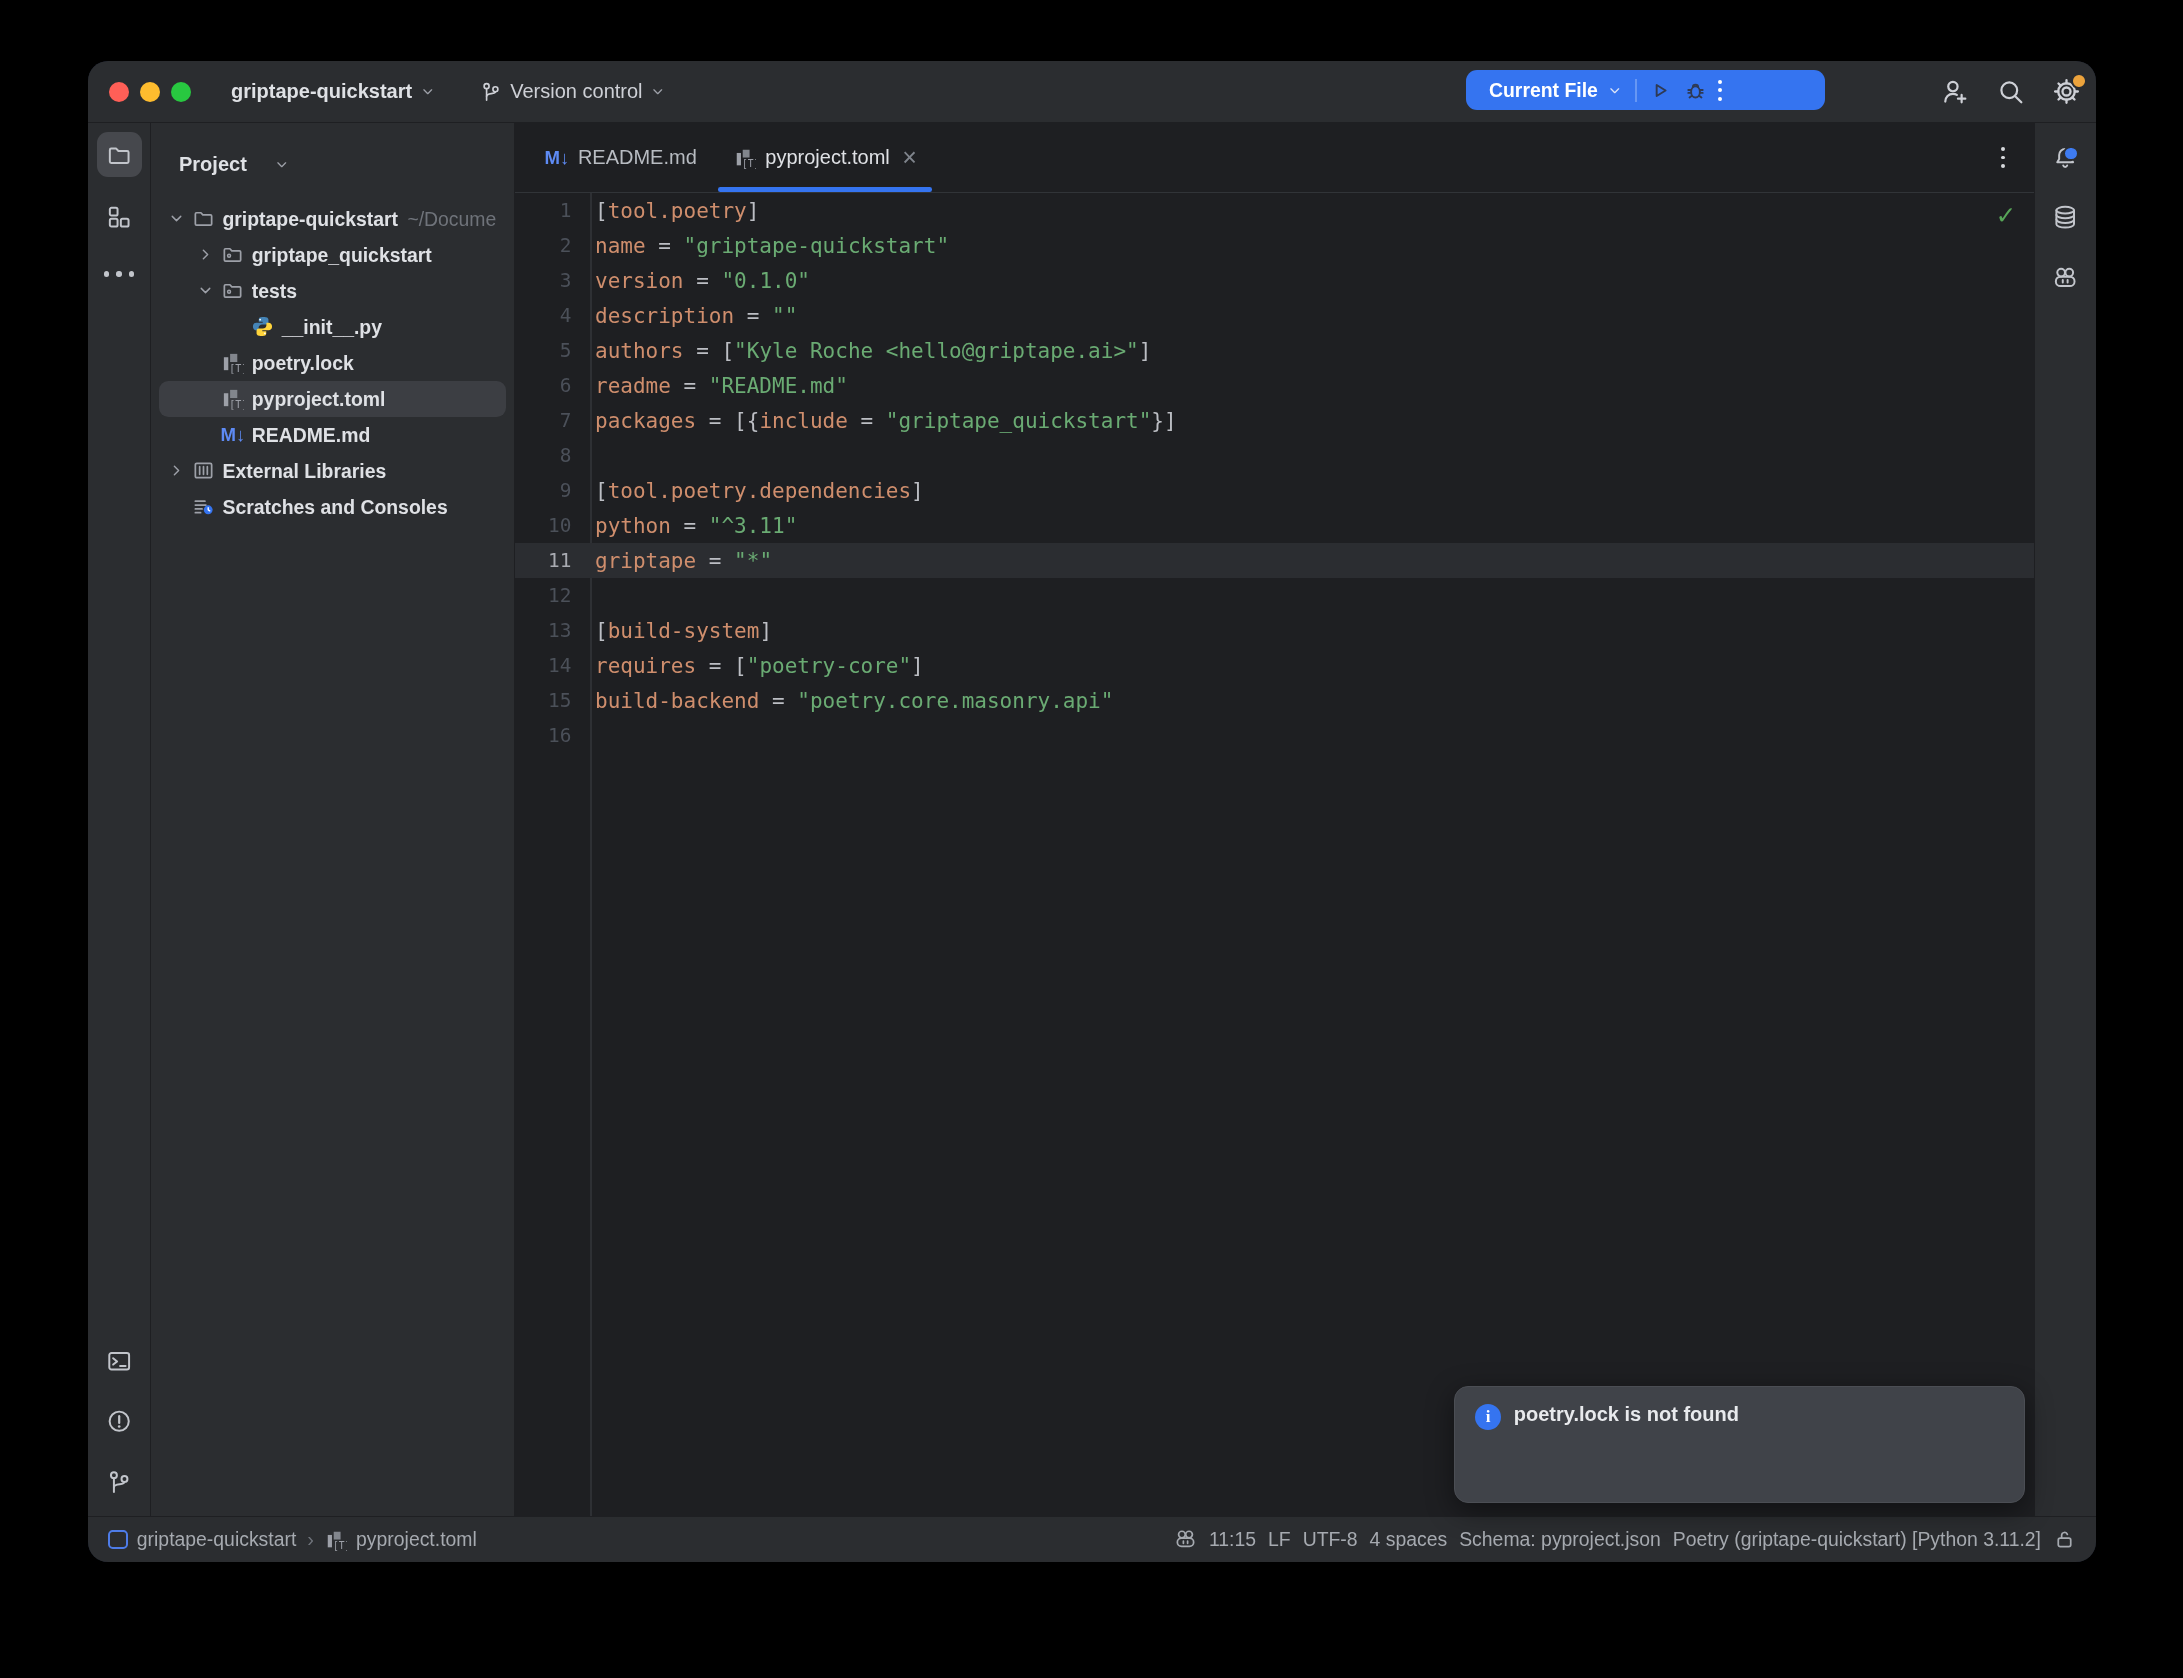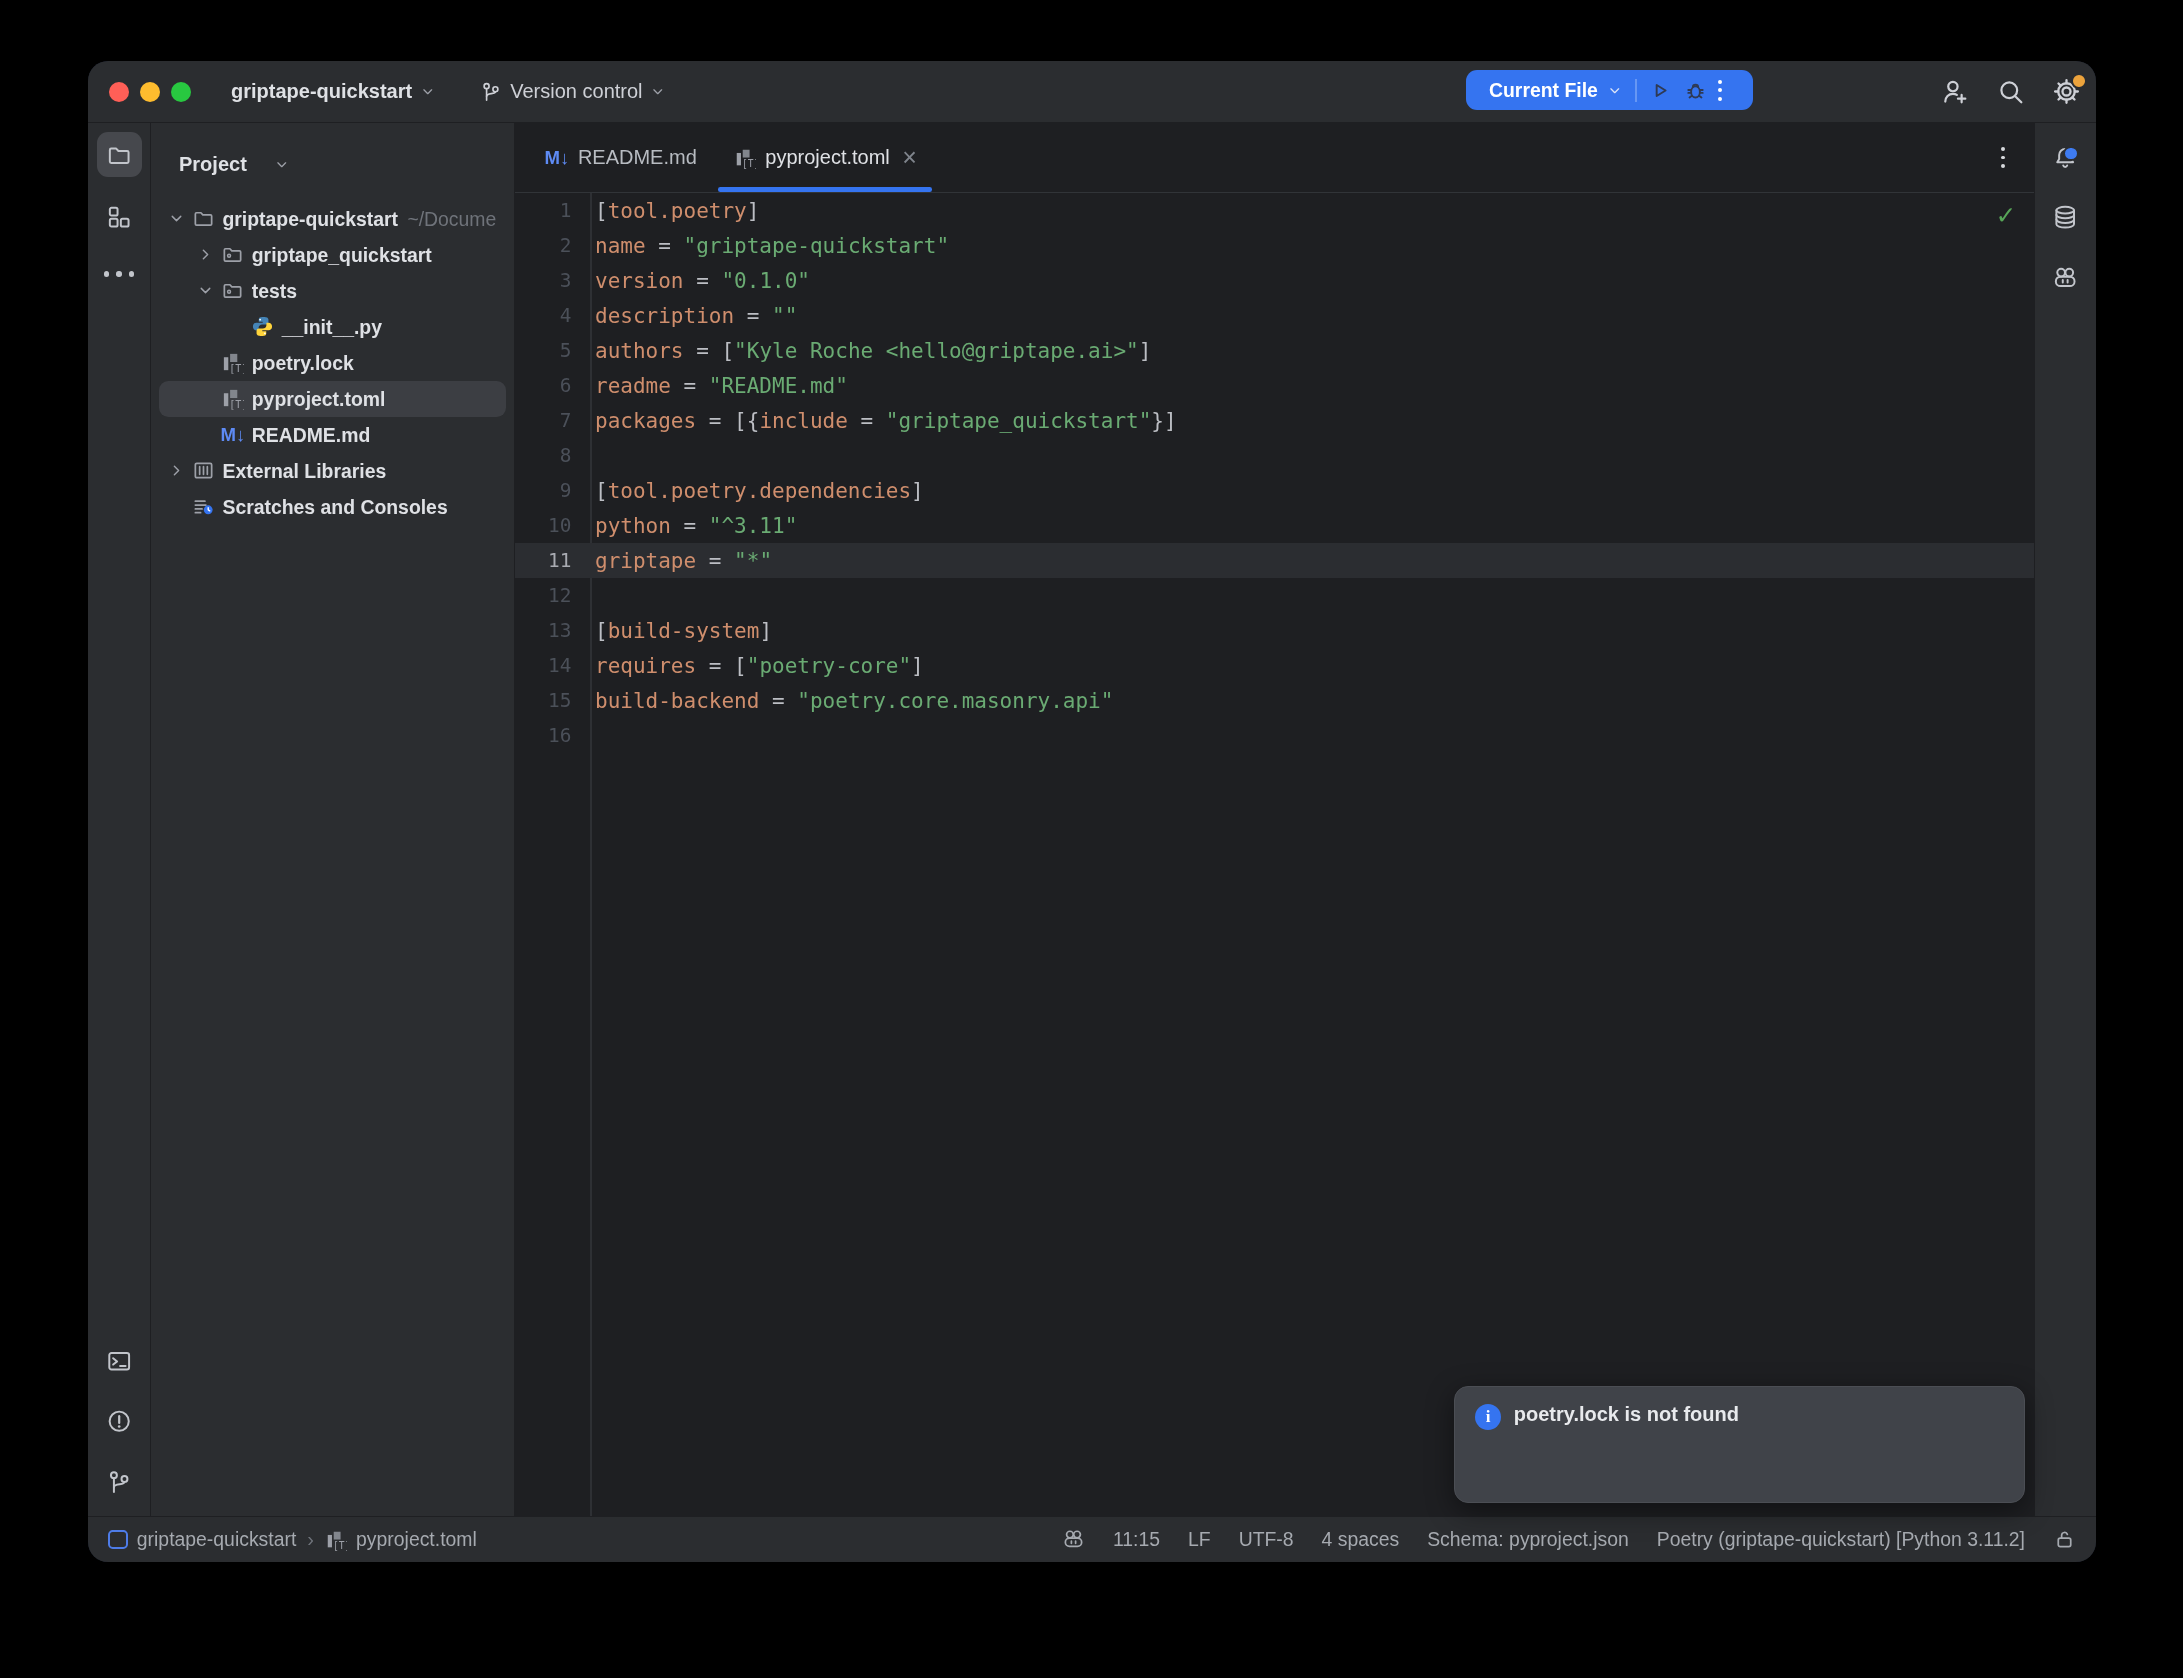--- a/index.html
+++ b/index.html
@@ -18,21 +18,21 @@
   .titlebar{height:61px;flex:0 0 auto;background:#2B2D30;position:relative;
     display:flex;align-items:center;border-bottom:0.8px solid #1E1F22;}
   .traffic{display:flex;gap:11px;margin-left:21px;}
   .traffic span{width:20px;height:20px;border-radius:50%;display:block;}
   .tb-group{display:flex;align-items:center;gap:7.8px;}
   .tb-project{margin-left:40px;}
   .tb-project .lbl{font-size:20px;font-weight:600;color:#DFE1E5;}
   .tb-vcs{margin-left:45px;}
   .tb-vcs .lbl{font-size:20px;color:#CED0D6;}
   .chev{display:inline-flex;}
-  .run-widget{position:absolute;left:1378px;top:9.3px;width:287px;height:40px;
+  .run-widget{position:absolute;left:1378px;top:9.3px;width:359px;height:40px;
     background:#3574F0;border-radius:11px;display:flex;align-items:center;color:#fff;}
   .run-widget .lbl{margin-left:23px;font-size:19.4px;font-weight:600;}
   .run-widget .divider{width:1.6px;height:23px;background:rgba(255,255,255,.25);margin:0 12.4px;}
   .tb-icons{position:absolute;right:12.4px;top:0;height:61px;display:flex;align-items:center;gap:22px;}
   .tb-icons .icon{width:34px;height:34px;}
   .badge-wrap{position:relative;display:inline-flex;}
   .badge{position:absolute;width:11.7px;height:11.7px;border-radius:50%;border:2.3px solid #2B2D30;}
   .badge.yellow{background:#ECA33C;top:-1.6px;right:-3.1px;}
   .badge.blue{background:#3E7BF0;top:1.6px;right:0px;}
   
@@ -82,21 +82,21 @@
     font-family:"Liberation Serif", serif;}
   .notif .title{font-size:20px;font-weight:700;color:#E8EAED;margin-bottom:6.2px;}
   .notif .body{font-size:20px;color:#D2D4D9;line-height:30px;}
   .notif .link{color:#548AF7;}
   
   .statusbar{height:45px;flex:0 0 auto;background:#2B2D30;border-top:0.8px solid #1E1F22;
     display:flex;align-items:center;padding:0 20px;font-size:19.4px;color:#A6AAB0;}
   .sb-left{display:flex;align-items:center;gap:9.3px;white-space:nowrap;}
   .proj-chip{width:15.5px;height:15.5px;border:2.3px solid #4E7CE8;border-radius:4.7px;display:inline-block;}
   .sb-chev{color:#6F737A;font-size:20px;padding:0 1.6px;}
-  .sb-right{margin-left:auto;display:flex;align-items:center;gap:28px;white-space:nowrap;}
+  .sb-right{margin-left:auto;display:flex;align-items:center;gap:12px;white-space:nowrap;}
   .icon{display:inline-flex;align-items:center;justify-content:center;}
   .md-ic{font-weight:700;color:#5E8BF5;font-size:18.6px;letter-spacing:-0.8px;display:inline-flex;align-items:center;}
   .md-ic .arr{font-weight:400;margin-left:0.8px;}
   .kebab-dots{display:flex;flex-direction:column;gap:4.7px;}
   .kebab-dots i{width:3.9px;height:3.9px;border-radius:50%;background:#D6D8DC;display:block;}
   .hdots{display:flex;gap:7px;}
   .hdots i{width:5.4px;height:5.4px;border-radius:50%;background:#C2C5CB;display:block;}
 </style>
 </head>
 <body>

